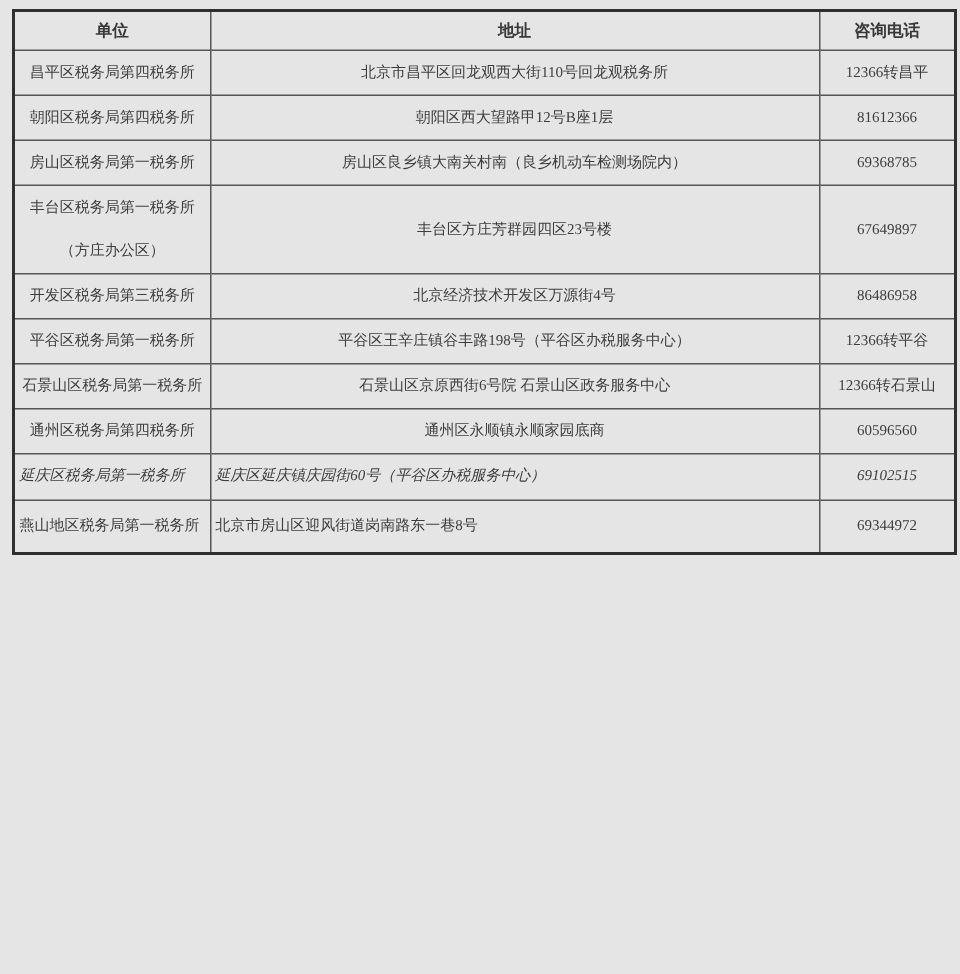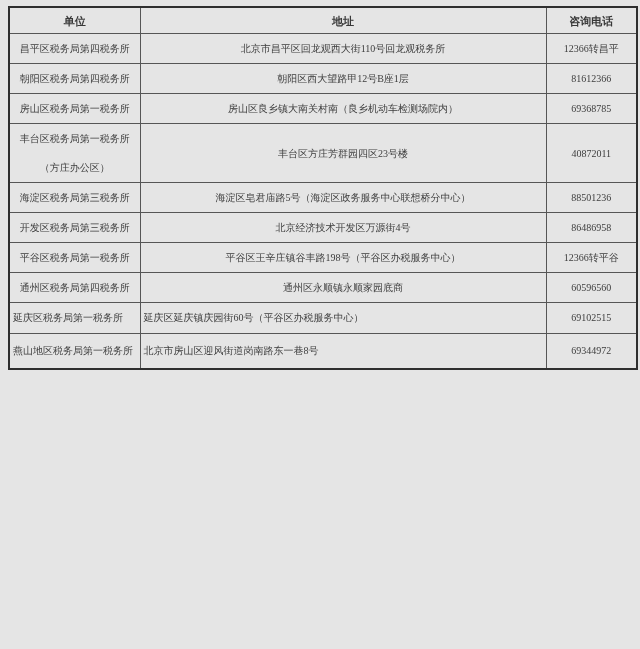--- a/index.html
+++ b/index.html
@@ -49,21 +49,21 @@
     line-height: 29px;
   }
   
   tr.compact td {
     line-height: 16px;
   }
   tr.compact td.unit-cell,
   tr.compact td.addr-cell {
     text-align: left;
   }
-  tr.row-17 td { height: 30px; }
+  tr.row-17 td { height: 30px; font-style: italic; }
   tr.row-18 td { height: 34px; }
 </style>
 </head>
 <body>
 
 <div class="page">
   <table class="tax-table">
     <colgroup>
       <col class="c-unit">
         <col class="c-addr">
@@ -88,36 +88,36 @@
         <td class="phone-cell">81612366</td>
       </tr>
       <tr>
         <td class="unit-cell">房山区税务局第一税务所</td>
         <td class="addr-cell">房山区良乡镇大南关村南（良乡机动车检测场院内）</td>
         <td class="phone-cell">69368785</td>
       </tr>
       <tr>
         <td class="unit-cell">丰台区税务局第一税务所（方庄办公区）</td>
         <td class="addr-cell">丰台区方庄芳群园四区23号楼</td>
-        <td class="phone-cell">40872011</td>
-      </tr>
-      <tr>
-        <td class="unit-cell">海淀区税务局第三税务所</td>
-        <td class="addr-cell">海淀区皂君庙路5号（海淀区政务服务中心联想桥分中心）</td>
-        <td class="phone-cell">88501236</td>
+        <td class="phone-cell">67649897</td>
       </tr>
       <tr>
         <td class="unit-cell">开发区税务局第三税务所</td>
         <td class="addr-cell">北京经济技术开发区万源街4号</td>
         <td class="phone-cell">86486958</td>
       </tr>
       <tr>
         <td class="unit-cell">平谷区税务局第一税务所</td>
         <td class="addr-cell">平谷区王辛庄镇谷丰路198号（平谷区办税服务中心）</td>
         <td class="phone-cell">12366转平谷</td>
+      </tr>
+      <tr>
+        <td class="unit-cell">石景山区税务局第一税务所</td>
+        <td class="addr-cell">石景山区京原西街6号院 石景山区政务服务中心</td>
+        <td class="phone-cell">12366转石景山</td>
       </tr>
       <tr>
         <td class="unit-cell">通州区税务局第四税务所</td>
         <td class="addr-cell">通州区永顺镇永顺家园底商</td>
         <td class="phone-cell">60596560</td>
       </tr>
       <tr class="compact row-17">
         <td class="unit-cell">延庆区税务局第一税务所</td>
         <td class="addr-cell">延庆区延庆镇庆园街60号（平谷区办税服务中心）</td>
         <td class="phone-cell">69102515</td>

